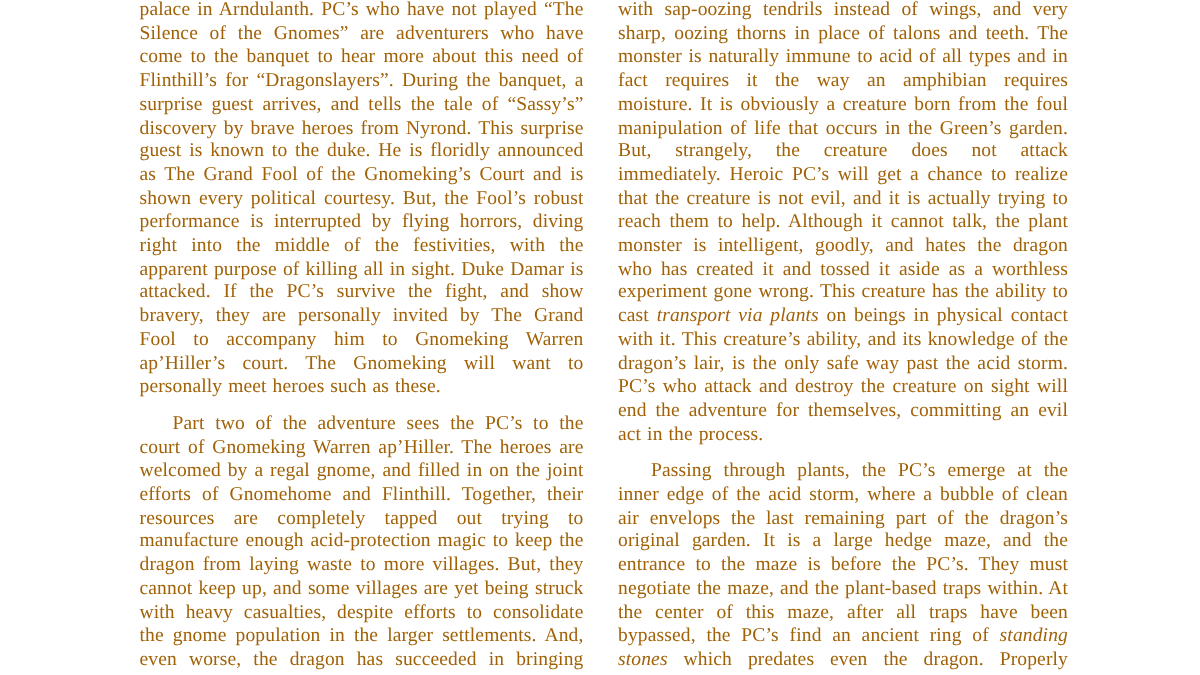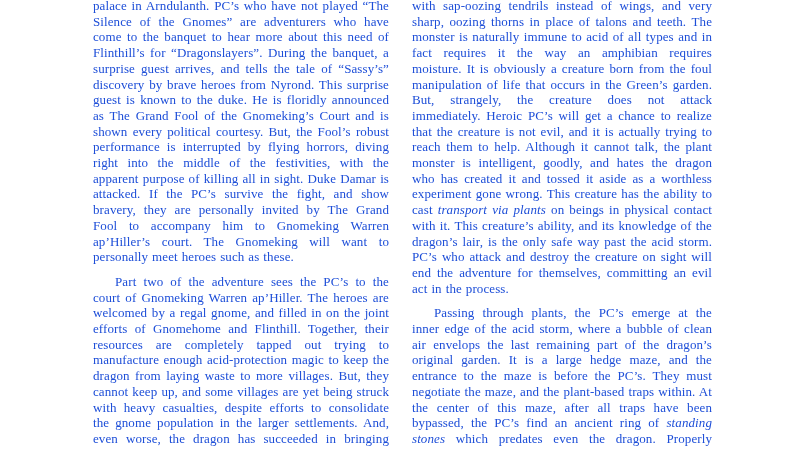--- a/index.html
+++ b/index.html
@@ -9,21 +9,21 @@
     height: 450px;
     background: #ffffff;
     overflow: hidden;
   }
   .page {
     position: relative;
     width: 800px;
     height: 316px;
     background: #ffffff;
     font-family: "Liberation Serif", "DejaVu Serif", serif;
-    color: #1d4ed8;
+    color: #a16207;
   }
   .col {
     position: absolute;
     top: -2px;
     height: 454px;
     overflow: hidden;
     text-align: justify;
     font-size: 13px;
     line-height: 15.7px;
     letter-spacing: 0.1px;

